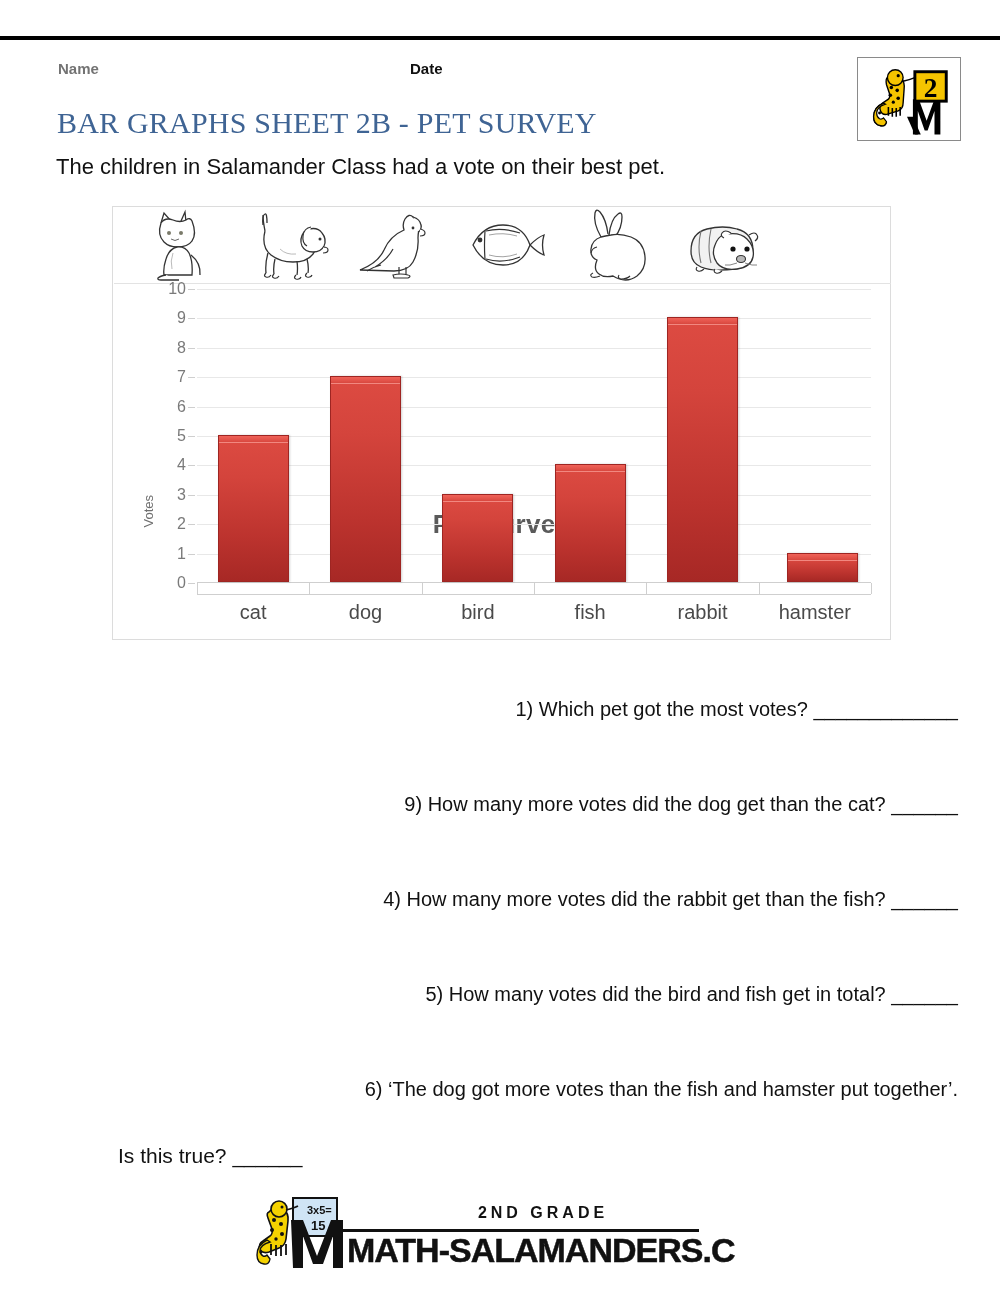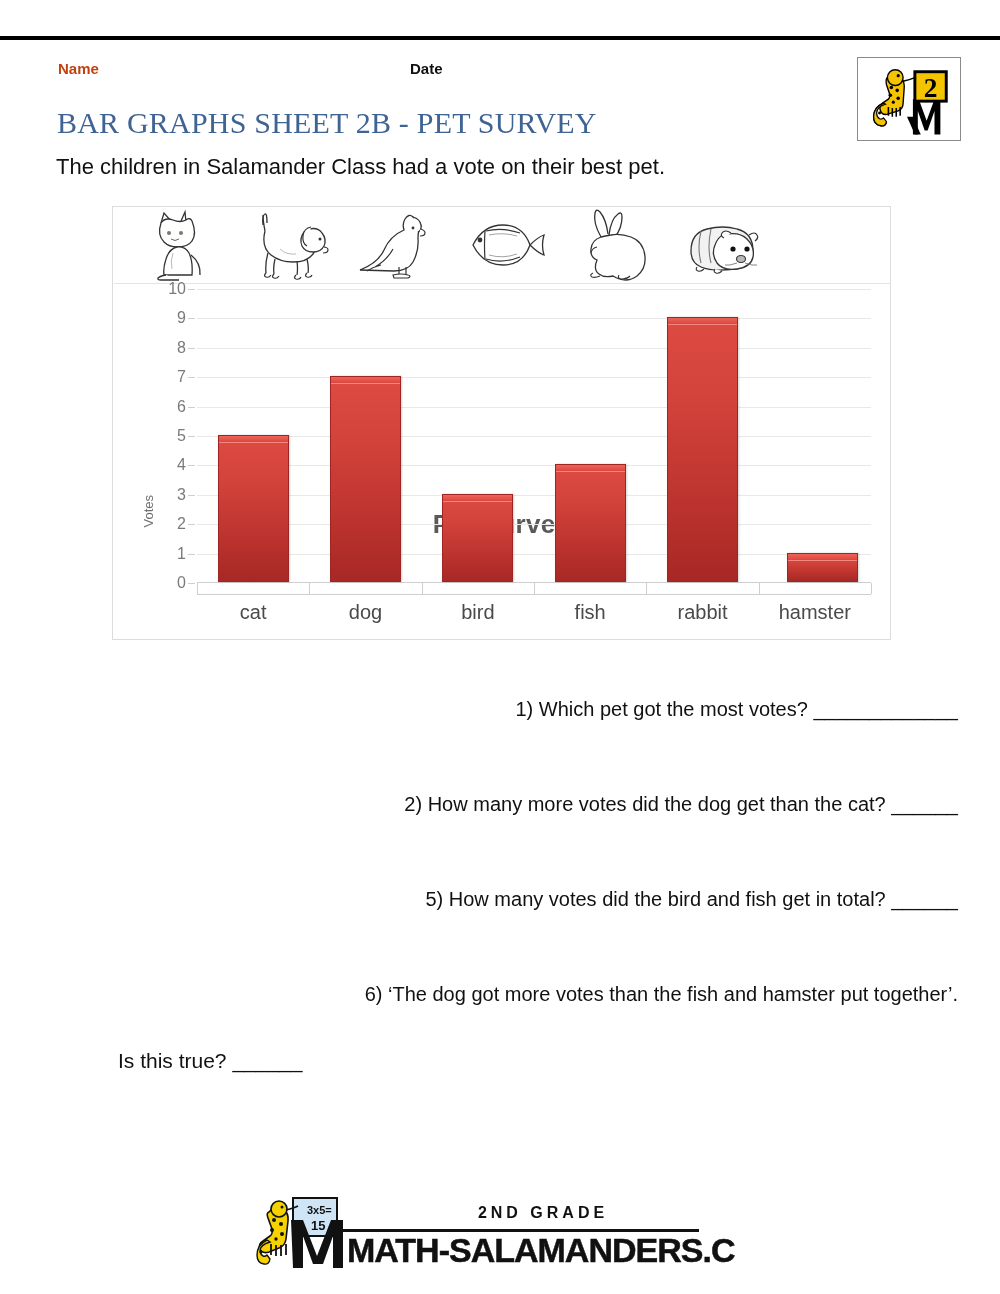--- a/index.html
+++ b/index.html
@@ -15,21 +15,21 @@
   
   .top-rule {
     position: absolute; left: 0; top: 36px;
     width: 1000px; height: 4px;
     background: #000;
   }
 
   
   .name-label {
     position: absolute; left: 58px; top: 60px;
-    font-size: 15px; font-weight: bold; color: #c2410c;
+    font-size: 15px; font-weight: bold; color: #737373;
   }
   .date-label {
     position: absolute; left: 410px; top: 60px;
     font-size: 15px; font-weight: bold; color: #111;
   }
 
   .brand-box {
     position: absolute; left: 857px; top: 57px;
     width: 104px; height: 84px;
     border: 1px solid #8a8a8a;
@@ -353,21 +353,22 @@
         <div class="bar-cap"></div>
       </div>
       <div class="bar" style="left: 590.333px; width: 71px; height: 29.4px;">
         <div class="bar-cap"></div>
       </div>
     </div>
 </div>
 
 <div class="questions" id="questions">
     <div class="q" style="margin-top: 0px;">1) Which pet got the most votes? _____________</div>
-    <div class="q" style="margin-top: 72px;">2) How many more votes did the dog get than the cat? ______</div>
+    <div class="q" style="margin-top: 72px;">9) How many more votes did the dog get than the cat? ______</div>
+    <div class="q" style="margin-top: 72px;">4) How many more votes did the rabbit get than the fish? ______</div>
     <div class="q" style="margin-top: 72px;">5) How many votes did the bird and fish get in total? ______</div>
     <div class="q" style="margin-top: 72px;">6) ‘The dog got more votes than the fish and hamster put together’.</div>
     <div class="q-sub" style="margin-top: 43px;">Is this true? ______</div>
   </div>
 
 <div class="footer">
   <svg viewBox="0 0 480 78">
 
     <rect x="38" y="6" width="44" height="38" fill="#cfe4f5" stroke="#111" stroke-width="2"></rect>
     <text x="52" y="22" font-family="Liberation Sans, sans-serif" font-size="11" font-weight="bold" fill="#111">3x5=</text>

